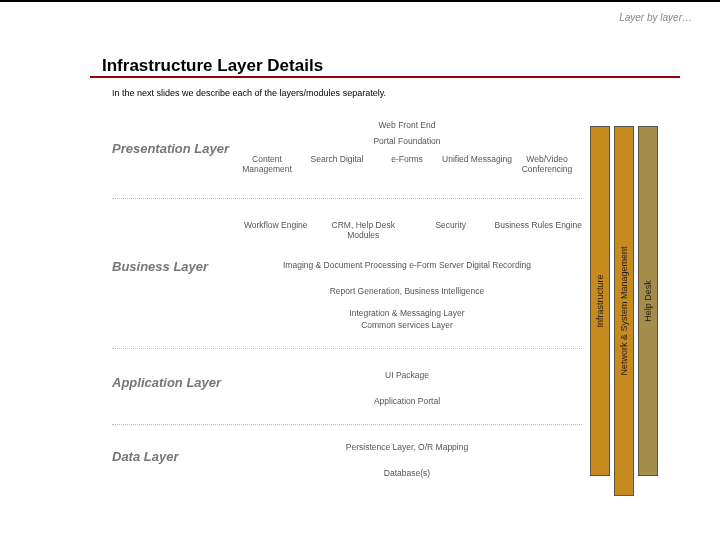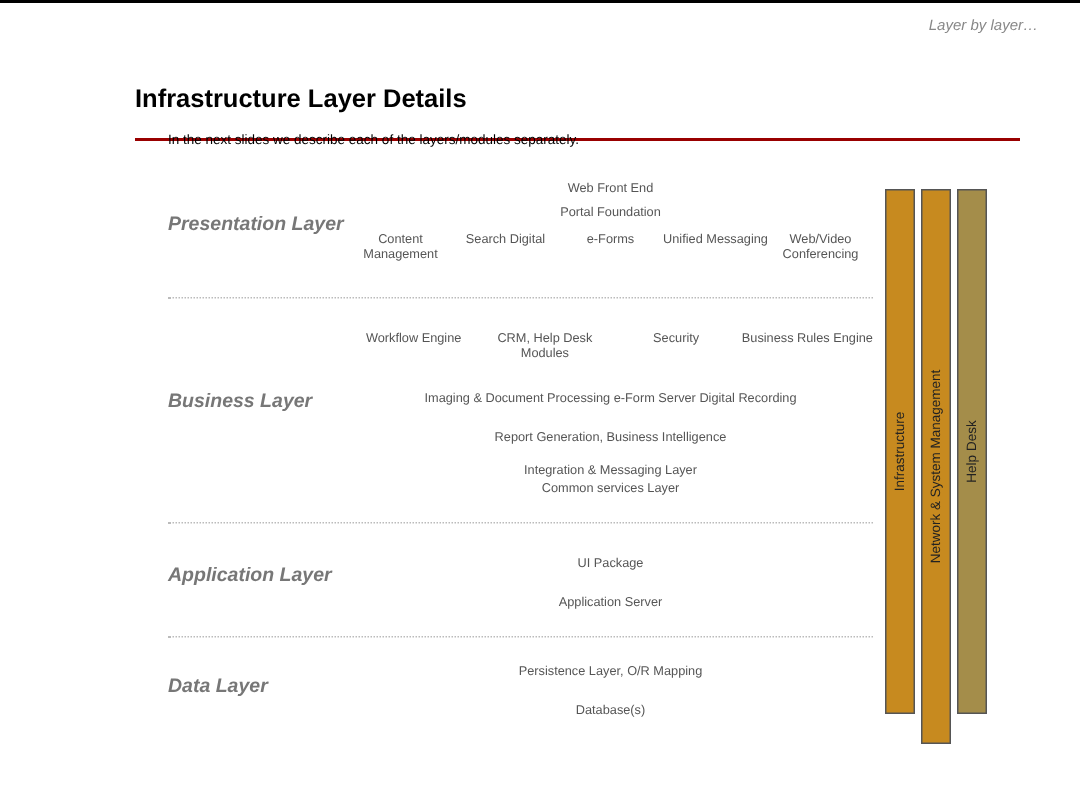--- a/index.html
+++ b/index.html
@@ -27,21 +27,22 @@
   }
   .title-wrap {
     position: absolute;
     top: 56px;
     left: 90px;
     right: 40px;
   }
   .title {
     font-size: 17px;
     font-weight: bold;
-    padding-bottom: 16px;
+    padding-bottom: 0;
+    margin-left: 12px;
   }
   .title-rule {
     height: 2px;
     background: #990000;
     width: 100%;
   }
   .intro {
     position: absolute;
     top: 88px;
     left: 112px;
@@ -150,21 +151,21 @@
   </div>
   <div class="row-text" style="top:140px">Imaging &amp; Document Processing   e-Form Server   Digital Recording</div>
   <div class="row-text" style="top:166px">Report Generation, Business Intelligence</div>
   <div class="row-text" style="top:188px">Integration &amp; Messaging Layer</div>
   <div class="row-text" style="top:200px">Common services Layer</div>
 
   <div class="divider" style="top:228px"></div>
 
   <div class="layer-label" style="top:256px">Application Layer</div>
   <div class="row-text" style="top:250px">UI Package</div>
-  <div class="row-text" style="top:276px">Application Server</div>
+  <div class="row-text" style="top:276px">Application Portal</div>
 
   <div class="divider" style="top:304px"></div>
 
   <div class="layer-label" style="top:330px">Data Layer</div>
   <div class="row-text" style="top:322px">Persistence Layer, O/R Mapping</div>
   <div class="row-text" style="top:348px">Database(s)</div>
 
   <div class="pillar orange pillar-infra">
     <span>Infrastructure</span>
   </div>

